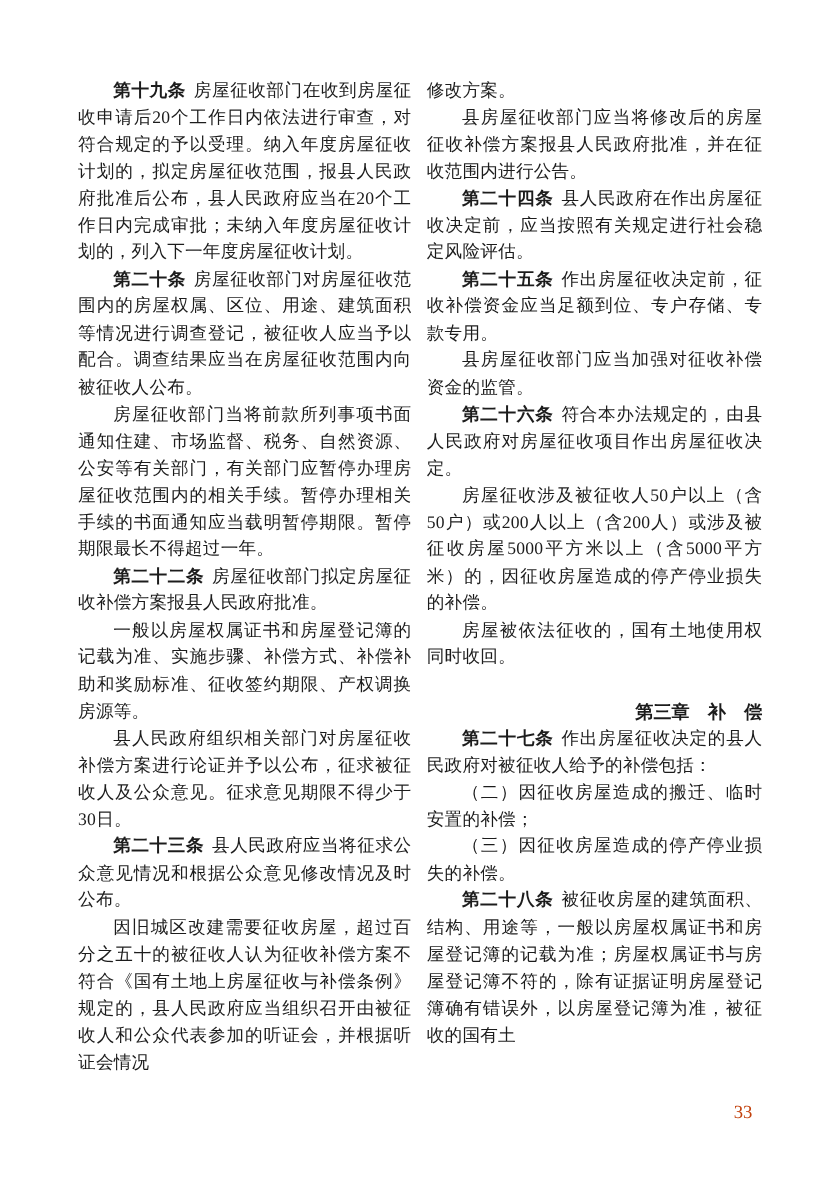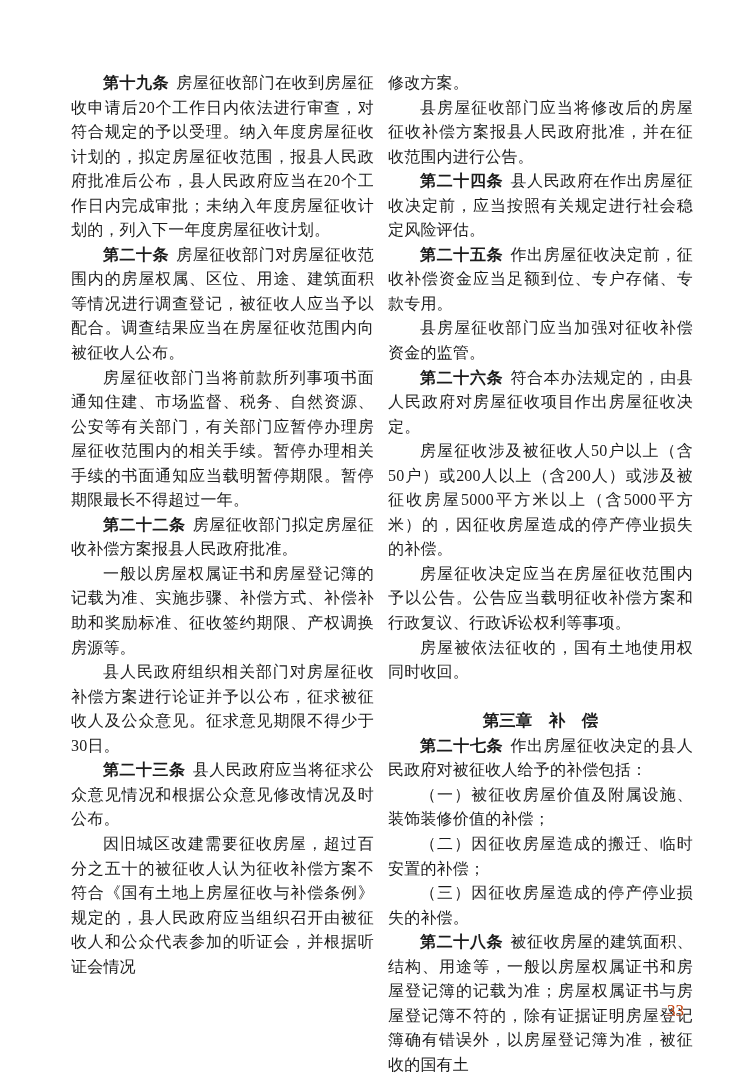--- a/index.html
+++ b/index.html
@@ -22,21 +22,21 @@
     text-align: justify;
     text-justify: inter-ideograph;
     letter-spacing: 0.2px;
   }
   .para.cont { text-indent: 0; }
   .lead { font-weight: bold; margin-right: 0.45em; }
   .chapter {
     font-size: 16.5px;
     line-height: 24.55px;
     font-weight: bold;
-    text-align: center;
+    text-align: right;
     text-indent: 0;
     margin-top: 24.55px;
   }
   .pagenum {
     position: absolute;
     right: 71px;
     top: 999px;
     font-size: 17px;
     line-height: 24px;
     color: #c2410c;
@@ -57,23 +57,21 @@
       <p class="para">因旧城区改建需要征收房屋，超过百分之五十的被征收人认为征收补偿方案不符合《国有土地上房屋征收与补偿条例》规定的，县人民政府应当组织召开由被征收人和公众代表参加的听证会，并根据听证会情况</p>
     </div>
   <div class="column" id="col-right">
       <p class="para cont">修改方案。</p>
       <p class="para">县房屋征收部门应当将修改后的房屋征收补偿方案报县人民政府批准，并在征收范围内进行公告。</p>
       <p class="para"><b class="lead">第二十四条</b>县人民政府在作出房屋征收决定前，应当按照有关规定进行社会稳定风险评估。</p>
       <p class="para"><b class="lead">第二十五条</b>作出房屋征收决定前，征收补偿资金应当足额到位、专户存储、专款专用。</p>
       <p class="para">县房屋征收部门应当加强对征收补偿资金的监管。</p>
       <p class="para"><b class="lead">第二十六条</b>符合本办法规定的，由县人民政府对房屋征收项目作出房屋征收决定。</p>
       <p class="para">房屋征收涉及被征收人50户以上（含50户）或200人以上（含200人）或涉及被征收房屋5000平方米以上（含5000平方米）的，因征收房屋造成的停产停业损失的补偿。</p>
-      <p class="para">房屋征收决定应当在房屋征收范围内予以公告。公告应当载明征收补偿方案和行政复议、行政诉讼权利等事项。</p>
       <p class="para">房屋被依法征收的，国有土地使用权同时收回。</p>
       <p class="chapter">第三章　补　偿</p>
       <p class="para"><b class="lead">第二十七条</b>作出房屋征收决定的县人民政府对被征收人给予的补偿包括：</p>
-      <p class="para">（一）被征收房屋价值及附属设施、装饰装修价值的补偿；</p>
       <p class="para">（二）因征收房屋造成的搬迁、临时安置的补偿；</p>
       <p class="para">（三）因征收房屋造成的停产停业损失的补偿。</p>
       <p class="para"><b class="lead">第二十八条</b>被征收房屋的建筑面积、结构、用途等，一般以房屋权属证书和房屋登记簿的记载为准；房屋权属证书与房屋登记簿不符的，除有证据证明房屋登记簿确有错误外，以房屋登记簿为准，被征收的国有土</p>
     </div>
   <div class="pagenum">33</div>
 </div>
 
 </body></html>

